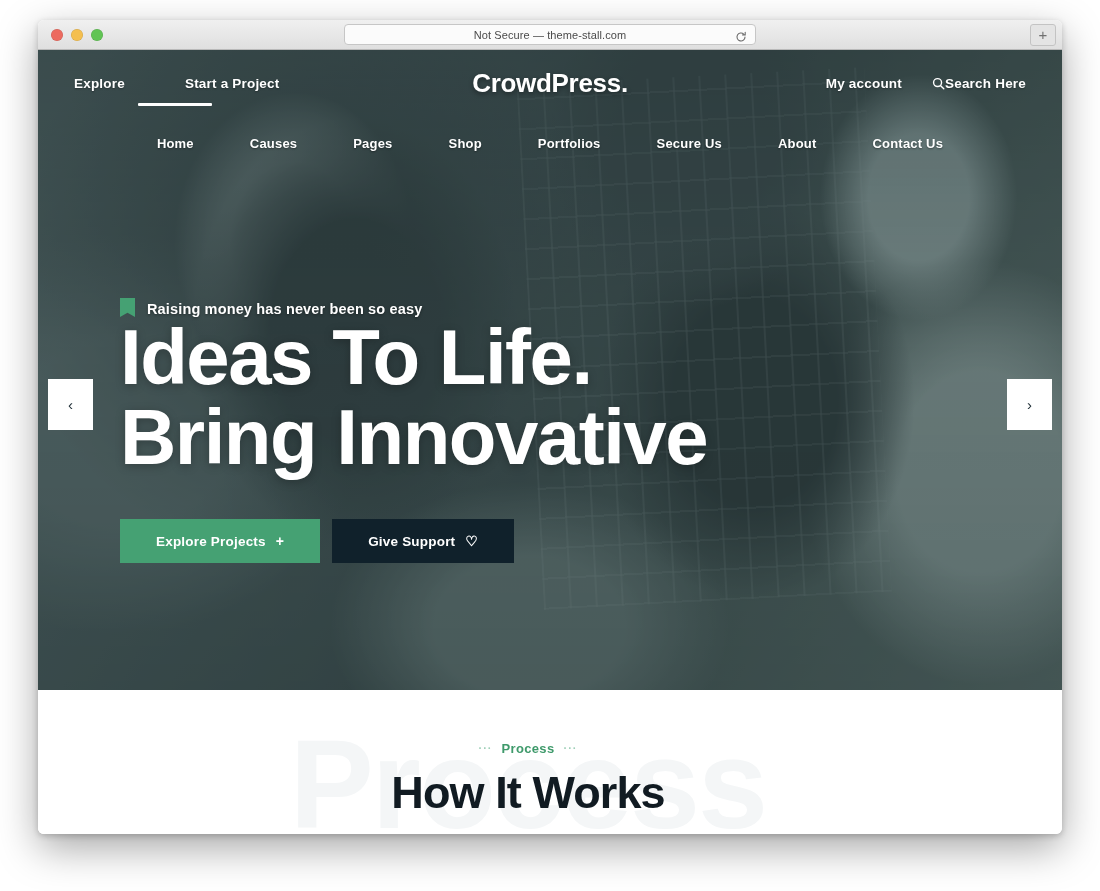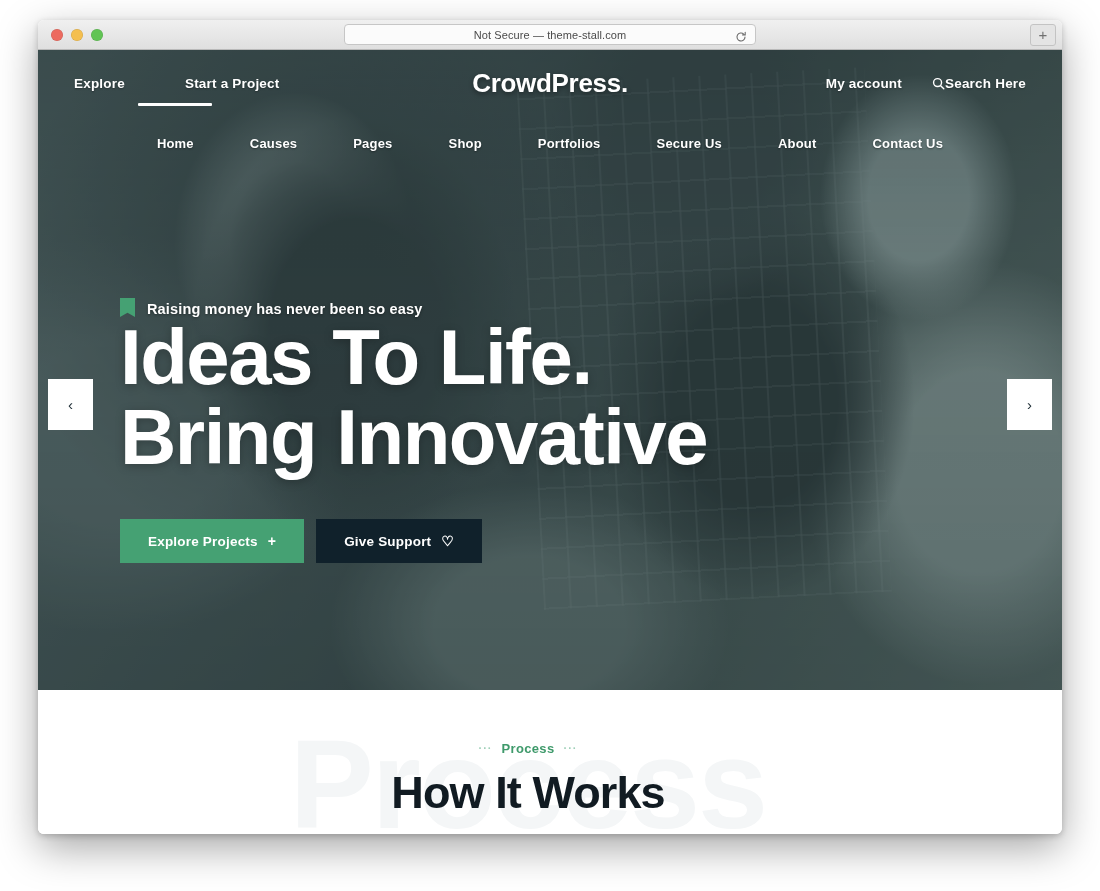--- a/index.html
+++ b/index.html
@@ -265,21 +265,21 @@
     display: flex;
     gap: 12px;
     margin-top: 42px;
   }
   .hero-btn {
     height: 44px;
     display: inline-flex;
     align-items: center;
     justify-content: center;
     gap: 10px;
-    padding: 0 28px;
+    padding: 0 36px;
     font-size: 13.5px;
     font-weight: bold;
     letter-spacing: .2px;
     color: #ffffff;
     border: none;
     cursor: pointer;
     font-family: "Liberation Sans", sans-serif;
   }
   #btn-explore-projects { background: #45a173; min-width: 160px; }
   #btn-give-support     { background: #10212b; min-width: 145px; }

